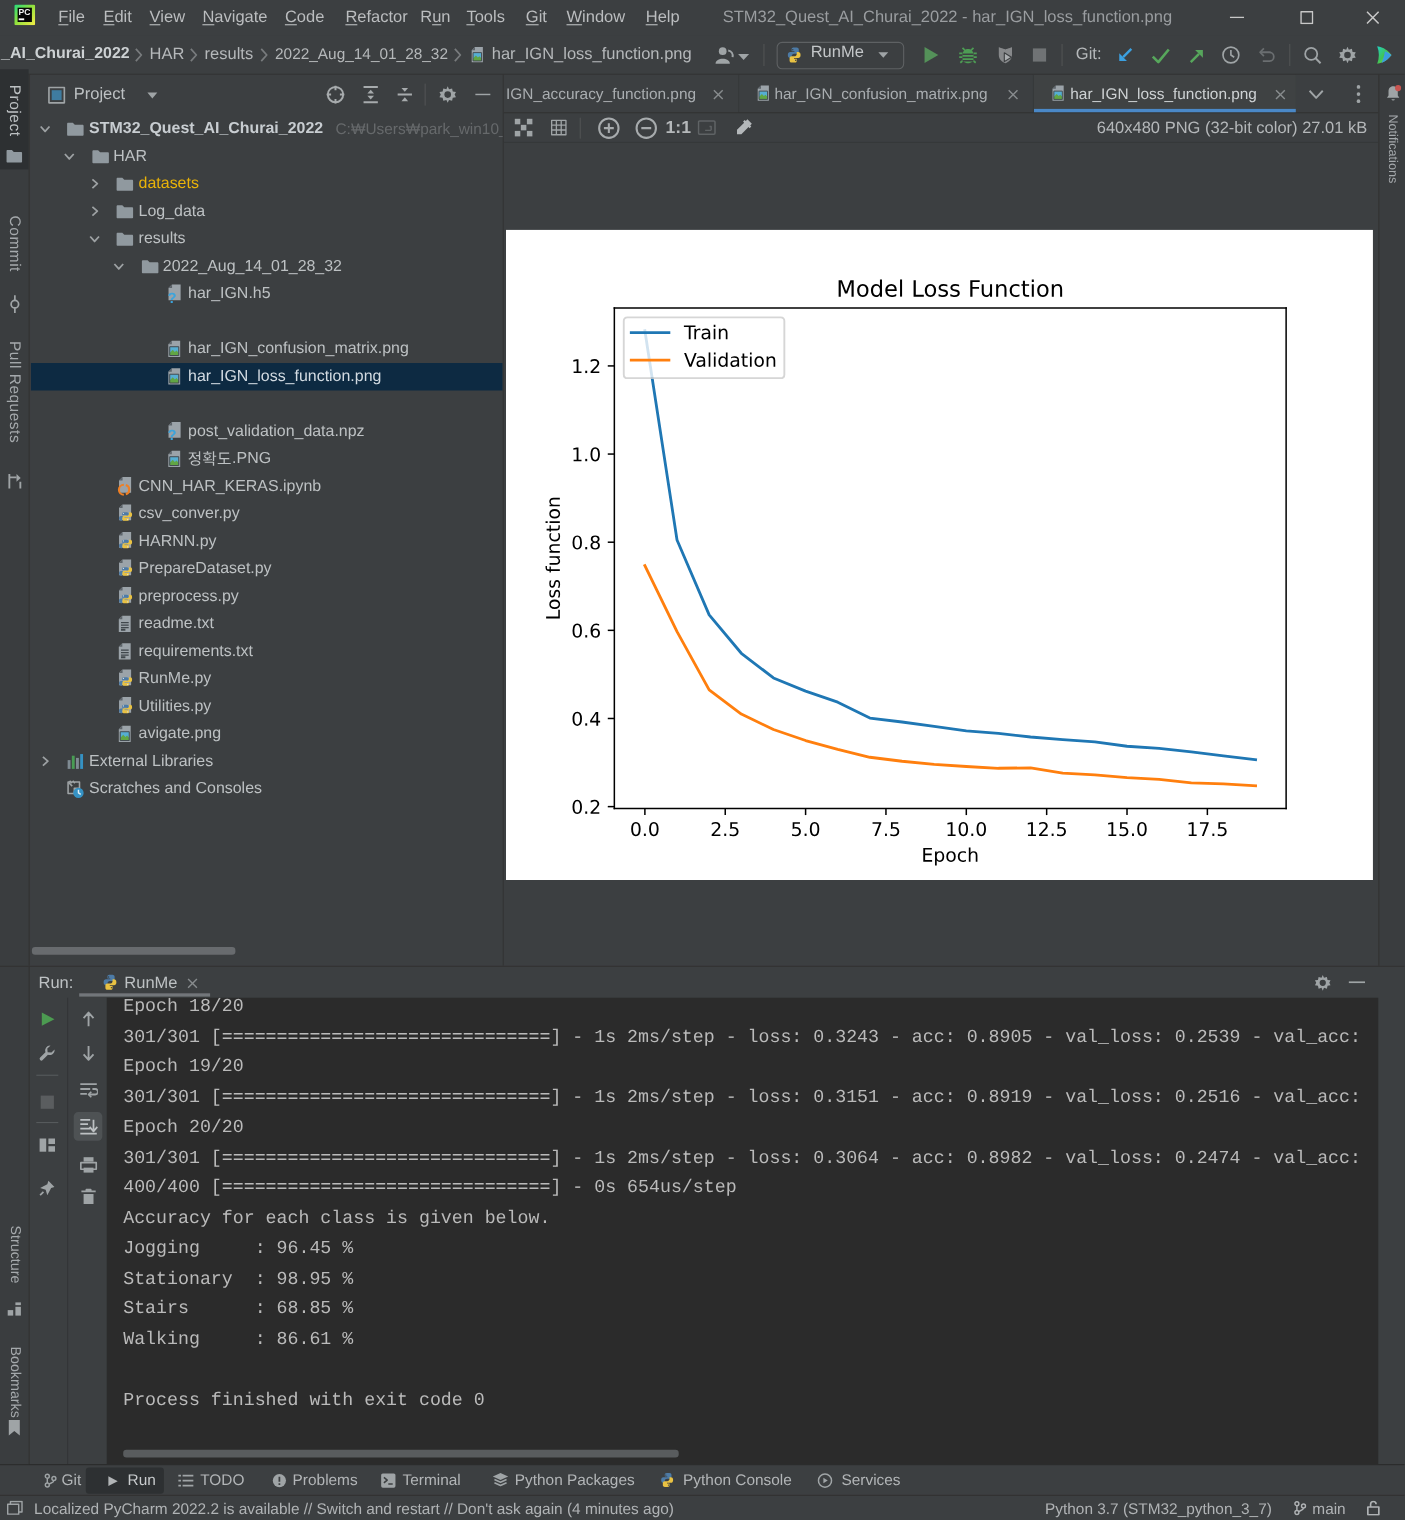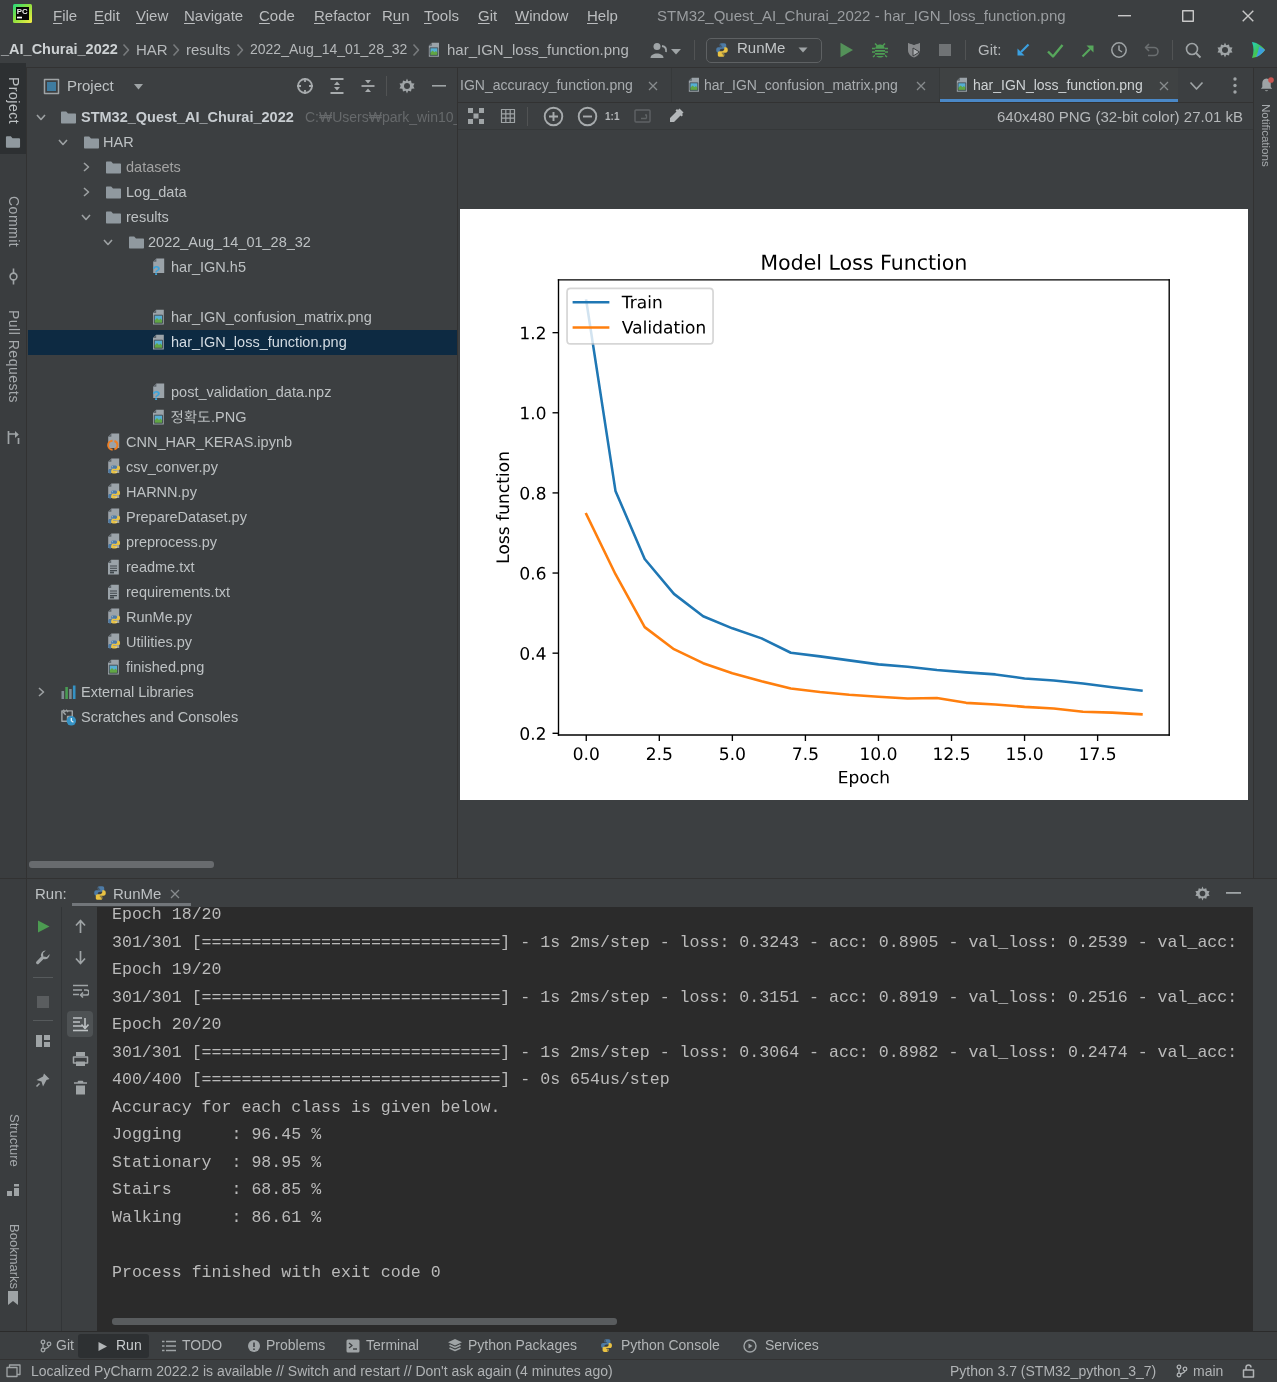--- a/index.html
+++ b/index.html
@@ -344,21 +344,21 @@
           </svg>
           <span class="lbl" style="left:75px;color:#bdc1c3">HAR</span>
         </div>
   <div class="trow" style="top:50px">
           <svg class="chev" style="left:51px" width="14" height="14" viewBox="0 0 14 14">
             <use href="#s-chevright"></use>
           </svg>
           <svg class="ticon" style="left:77px" width="17" height="17" viewBox="0 0 17 17">
             <use href="#s-folder"></use>
           </svg>
-          <span class="lbl" style="left:98px;color:#a3a3a3">datasets</span>
+          <span class="lbl" style="left:98px;color:#eab308">datasets</span>
         </div>
   <div class="trow" style="top:75px">
           <svg class="chev" style="left:51px" width="14" height="14" viewBox="0 0 14 14">
             <use href="#s-chevright"></use>
           </svg>
           <svg class="ticon" style="left:77px" width="17" height="17" viewBox="0 0 17 17">
             <use href="#s-folder"></use>
           </svg>
           <span class="lbl" style="left:98px;color:#bdc1c3">Log_data</span>
         </div>
@@ -464,21 +464,21 @@
   <div class="trow" style="top:525px">
           <svg class="ticon" style="left:76px;top:3px;width:19px;height:18px" viewBox="0 0 19 18">
             <use href="#s-py"></use>
           </svg>
           <span class="lbl" style="left:98px;color:#bdc1c3">Utilities.py</span>
         </div>
   <div class="trow" style="top:550px">
           <svg class="ticon" style="left:77px" width="17" height="17" viewBox="0 0 17 17">
             <use href="#s-img"></use>
           </svg>
-          <span class="lbl" style="left:98px;color:#bdc1c3">finished.png</span>
+          <span class="lbl" style="left:98px;color:#bdc1c3">avigate.png</span>
         </div>
   <div class="trow" style="top:575px">
           <svg class="chev" style="left:6px" width="14" height="14" viewBox="0 0 14 14">
             <use href="#s-chevright"></use>
           </svg>
           <svg class="ticon" style="left:32px" width="17" height="17" viewBox="0 0 17 17">
             <use href="#s-extlib"></use>
           </svg>
           <span class="lbl" style="left:53px;color:#bdc1c3">External Libraries</span>
         </div>
@@ -538,21 +538,21 @@
     </svg>
     <div class="abs" style="left:69px;top:4px;width:1px;height:19px;background:#515354"></div>
     <svg class="icon" style="left:85px;top:3px" width="21" height="21" viewBox="0 0 21 21">
       <circle cx="10.5" cy="10.5" r="8.8" fill="none" stroke="#a7abad" stroke-width="1.9"></circle>
       <path d="M10.5 6 V15 M6 10.5 H15" stroke="#a7abad" stroke-width="1.9"></path>
     </svg>
     <svg class="icon" style="left:119px;top:3px" width="21" height="21" viewBox="0 0 21 21">
       <circle cx="10.5" cy="10.5" r="8.8" fill="none" stroke="#a7abad" stroke-width="1.9"></circle>
       <path d="M6 10.5 H15" stroke="#a7abad" stroke-width="1.9"></path>
     </svg>
-    <div class="abs" style="left:147px;top:0;height:27px;line-height:27px;font-size:10px;font-weight:bold;color:#b5b8ba">1:1</div>
+    <div class="abs" style="left:147px;top:0;height:27px;line-height:27px;font-size:16px;font-weight:bold;color:#b5b8ba">1:1</div>
     <svg class="icon" style="left:176px;top:5px" width="17" height="16" viewBox="0 0 17 16">
       <rect x="1" y="2" width="15" height="12" rx="1" fill="none" stroke="#5f6365" stroke-width="1.4"></rect>
       <path d="M11 7 H12.5 V10.5 M7 10.5 H12.5" fill="none" stroke="#5f6365" stroke-width="1.3"></path>
     </svg>
     <svg class="icon" style="left:209px;top:4px" width="19" height="18" viewBox="0 0 19 18">
       <path d="M12.5 1.5 L16.5 5.5 L15 7 L16 8 L14.5 9.5 L13.5 8.5 L7 15 H3 V11 L9.5 4.5 L8.5 3.5 L10 2 L11 3 Z" fill="#b4b8ba"></path>
     </svg>
     <div class="abs" style="right:10px;top:0;height:27px;line-height:27px;font-size:15px;color:#b5b8ba">640x480 PNG (32-bit color) 27.01 kB</div>
   </div>
   <div id="imgarea">

